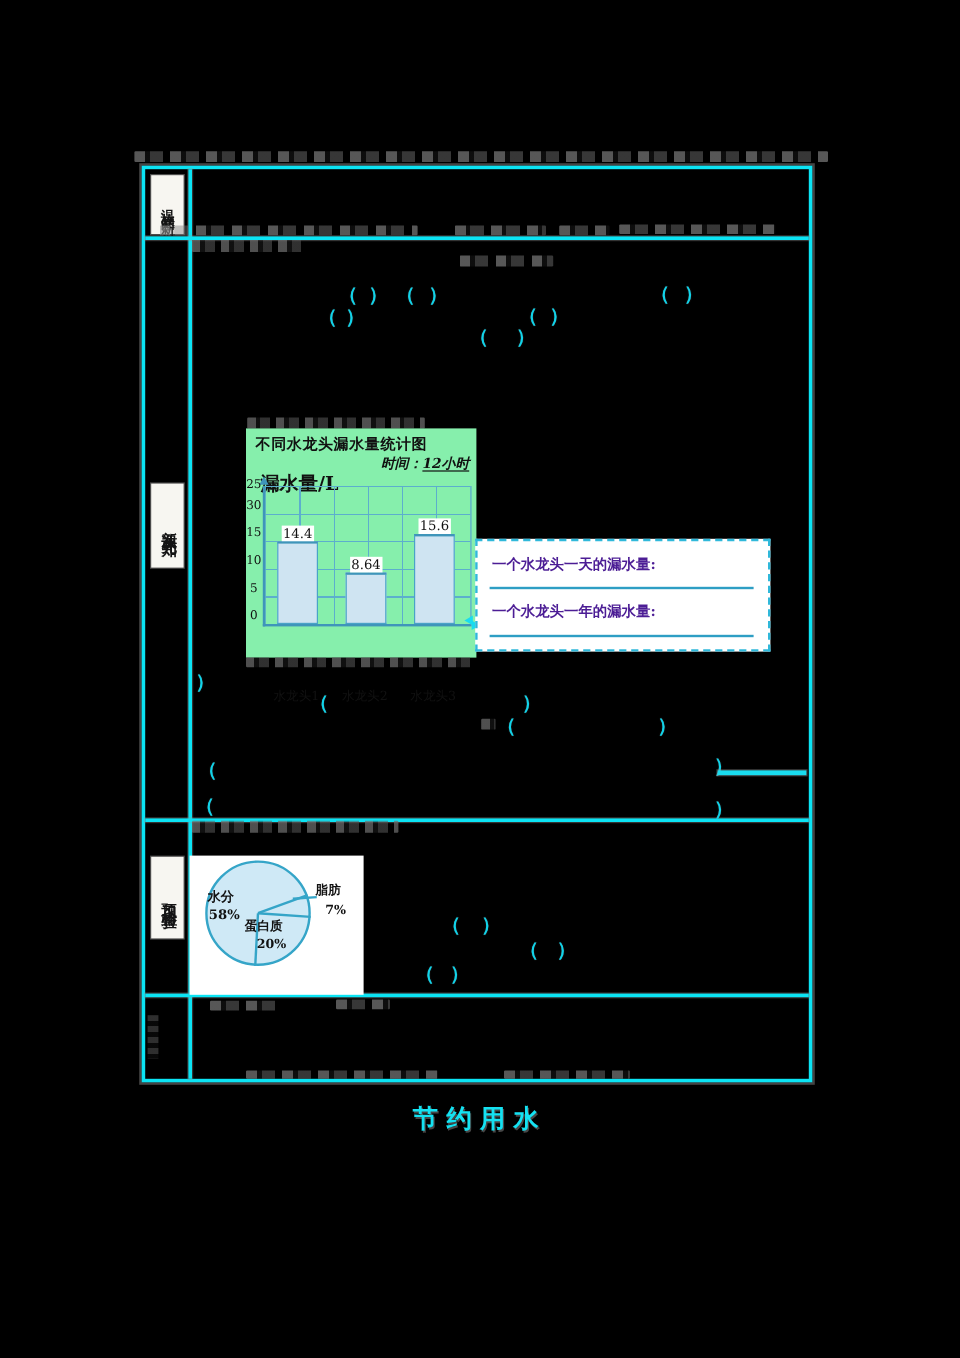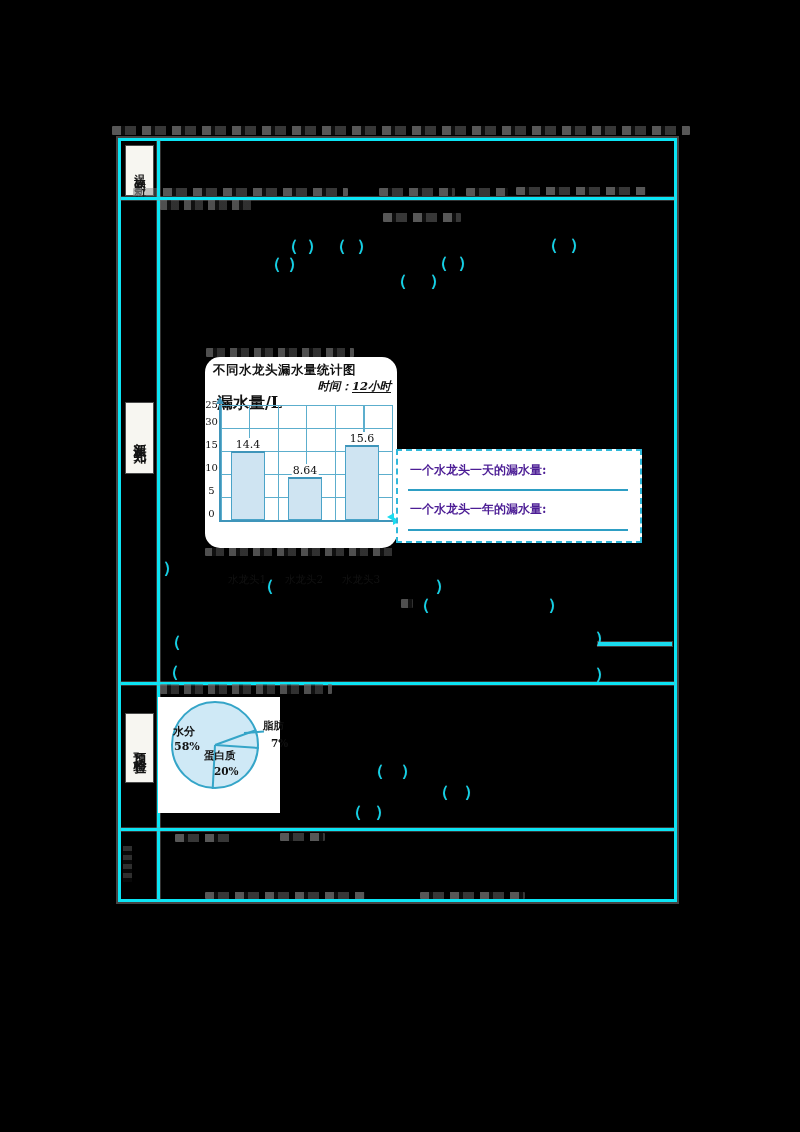--- a/index.html
+++ b/index.html
@@ -21,21 +21,21 @@
   .smudge.dark{opacity:.9;background:
       repeating-linear-gradient(90deg, rgba(110,110,110,.8) 0 7px, rgba(35,35,35,.5) 7px 11px,
       rgba(90,90,90,.6) 11px 19px, rgba(0,0,0,0) 19px 24px);}
   .illegible-v{position:absolute;width:9px;height:36px;opacity:.6;background:
       repeating-linear-gradient(to bottom, rgba(130,130,130,.6) 0 5px, rgba(40,40,40,.35) 5px 9px);}
   
   .br{position:absolute;color:#10d4ea;font-size:16px;font-weight:bold;line-height:1;
       text-shadow:0 0 1px rgba(140,140,140,.5);}
   .cyan-line{position:absolute;height:4px;background:#19dcef;box-shadow:0 0 0 1px rgba(150,150,150,.4);}
   
-  #chart-panel{position:absolute;background:#ffffff;color:#111;border-radius:15px;}
+  #chart-panel{position:absolute;background:#86efac;color:#111;}
   #chart-title{position:absolute;left:8px;top:5px;font-size:12.5px;font-weight:bold;letter-spacing:.5px;white-space:nowrap;}
   #chart-time{position:absolute;right:6px;top:22px;font-size:11.5px;font-weight:bold;white-space:nowrap;font-style:italic;}
   #chart-time u{text-decoration:underline;text-underline-offset:2px;}
   #chart-ylabel{position:absolute;left:12px;top:36px;font-size:16px;font-weight:bold;white-space:nowrap;}
   #plot{position:absolute;left:14px;top:48px;width:171px;height:115px;
       border-left:2px solid #3f95ba;border-bottom:2px solid #3f95ba;border-right:1px solid #5caecd;
       background-image:
         repeating-linear-gradient(to right, #5caecd 0 1px, rgba(0,0,0,0) 1px 28.5px),
         repeating-linear-gradient(to bottom, #5caecd 0 1px, rgba(0,0,0,0) 1px 23px);}
   .ytick{position:absolute;width:13px;left:-16px;text-align:center;font-size:10px;color:#111;}
@@ -151,21 +151,21 @@
     <div class="smudge dark" style="left:280px;top:458px;width:12px;height:9px;"></div>
     <span class="br" style="left:293px;top:456px;">（</span>
     <span class="br" style="left:427px;top:456px;">）</span>
     <span class="br" style="left:44px;top:493px;">（</span>
     <span class="br" style="left:474px;top:489px;">）</span>
     <div class="cyan-line" style="left:477px;top:501px;width:74px;"></div>
     <span class="br" style="left:42px;top:523px;">（</span>
     <span class="br" style="left:474px;top:525px;">）</span>
 
     <div class="smudge dark" style="left:39px;top:543px;width:172px;height:10px;"></div>
-    <div id="pie-panel" style="left:37px;top:556px;width:122px;height:116px;">
+    <div id="pie-panel" style="left:37px;top:572px;width:145px;height:116px;">
       <div id="pie-circle"></div>
       <div class="pie-line" style="width:44px;transform:rotate(-20deg);"></div>
       <div class="pie-line" style="width:44px;transform:rotate(4deg);"></div>
       <div class="pie-line" style="width:44px;transform:rotate(93deg);"></div>
       <div class="pie-label" style="left:15px;top:27px;font-size:11px;">水分</div>
       <div class="pie-label" style="left:16px;top:43px;font-size:11px;">58%</div>
       <div class="pie-label" style="left:46px;top:52px;">蛋白质</div>
       <div class="pie-label" style="left:56px;top:68px;">20%</div>
       <div class="leader" style="left:86px;top:35px;width:20px;transform:rotate(-4deg);"></div>
       <div class="pie-label" style="left:105px;top:22px;">脂肪</div>
@@ -177,13 +177,14 @@
     <span class="br" style="left:343px;top:643px;">）</span>
     <span class="br" style="left:225px;top:663px;">（</span>
     <span class="br" style="left:254px;top:663px;">）</span>
 
     <div class="smudge" style="left:54px;top:693px;width:55px;height:8px;"></div>
     <div class="smudge" style="left:159px;top:692px;width:45px;height:8px;"></div>
     <div class="smudge" style="left:84px;top:751px;width:160px;height:7px;"></div>
     <div class="smudge" style="left:299px;top:751px;width:105px;height:7px;"></div>
   </div>
 
+  <div id="footer-banner">节约用水</div>
 </div>
 
 </body></html>

